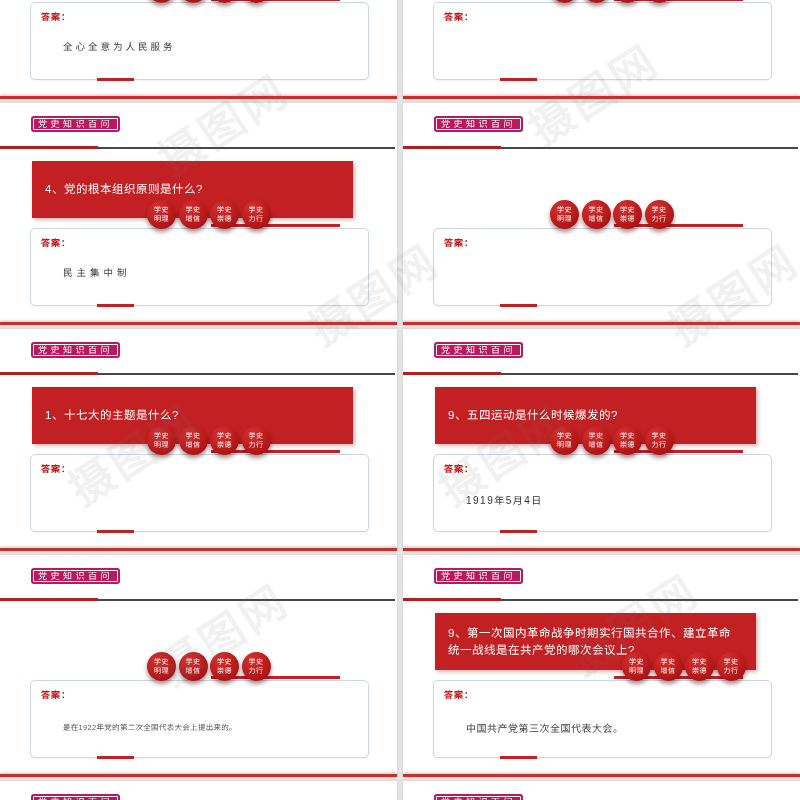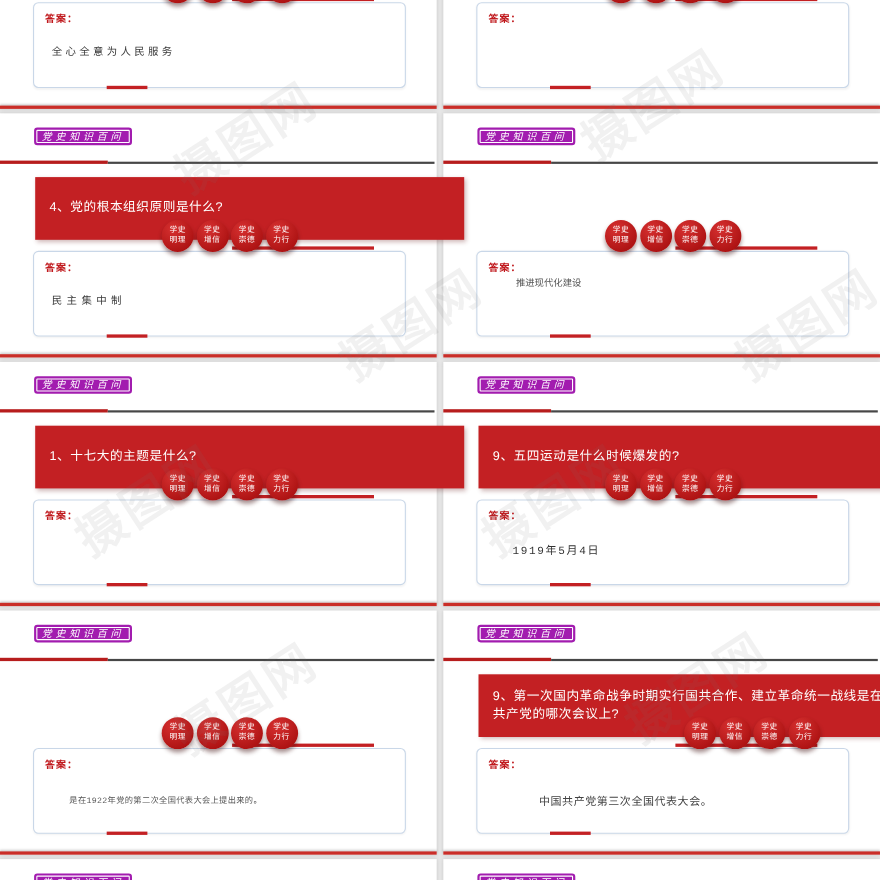--- a/index.html
+++ b/index.html
@@ -14,33 +14,33 @@
   .slide{
     position:absolute;width:397px;height:222px;background:#fff;
     box-shadow:0 0 3px rgba(0,0,0,.12);
   }
   .slide.col-l{left:0;}
   .slide.col-r{left:403px;}
 
   
   .hdr{
     position:absolute;left:31px;top:13px;height:16px;padding:0 7px;
-    background:#a21caf;border-radius:3px;display:flex;align-items:center;
-    outline:1px solid #ffffff;outline-offset:-3px;font-style:italic;
+    background:#be185d;border-radius:3px;display:flex;align-items:center;
+    outline:1px solid #ffffff;outline-offset:-3px;
   }
   .hdr-t{font-size:9px;color:#fff;letter-spacing:3.5px;line-height:16px;white-space:nowrap;}
 
   
   .rule{position:absolute;left:0;top:43px;width:100%;height:3px;display:flex;align-items:center;}
   .rr{width:98px;height:3px;background:#b71d1d;}
   .rd{flex:1;height:2px;background:#474747;margin-right:2px;}
 
   
   .banner{
-    position:absolute;left:32px;top:58px;width:390px;height:57px;background:#c32023;
+    position:absolute;left:32px;top:58px;width:321px;height:57px;background:#c32023;
     display:flex;align-items:center;z-index:2;
     box-shadow:2px 2px 4px rgba(100,20,20,.30);
   }
   .q{padding:0 15px 0 13px;font-size:11.5px;line-height:17px;color:#fff;letter-spacing:.5px;}
 
   
   .uline{position:absolute;left:211px;top:121px;width:129px;height:2.5px;background:#c32023;z-index:2;}
 
   
   .badges{position:absolute;top:97px;left:147px;display:flex;gap:2.5px;z-index:3;}
@@ -51,29 +51,28 @@
     box-shadow:0 3px 4px rgba(60,10,10,.45);
     color:#fff;display:flex;flex-direction:column;align-items:center;justify-content:center;
     font-size:7px;line-height:8.5px;letter-spacing:.5px;
   }
 
   
   .ansbox{
     position:absolute;left:30px;top:125px;width:337px;height:76px;background:#fff;
     border:1px solid #c9d7e8;border-radius:5px;z-index:1;
     box-shadow:0 1px 2px rgba(0,0,0,.05);
-    font-family:Liberation Mono, monospace;
   }
   .alabel{position:absolute;left:10px;top:7px;font-size:9px;font-weight:bold;color:#c0181c;letter-spacing:1px;}
   .minline{position:absolute;left:66px;bottom:-2px;width:37px;height:3px;background:#c32023;}
 
   .ans{position:absolute;color:#555;}
-  .a-sp   {left:16px;top:36px;font-size:9.5px;letter-spacing:3px;color:#3a3a3a;}
+  .a-sp   {left:32px;top:36px;font-size:9.5px;letter-spacing:3px;color:#3a3a3a;}
   .a-date {left:32px;top:37px;font-size:10px;letter-spacing:1.5px;color:#333;}
-  .a-one  {left:32px;top:39px;font-size:10px;letter-spacing:.5px;color:#444;margin-left:24px;}
+  .a-one  {left:32px;top:39px;font-size:10px;letter-spacing:.5px;color:#444;}
   .a-one-sm{left:32px;top:40px;font-size:7.5px;letter-spacing:.3px;color:#555;}
   .a-para {left:12px;top:24px;right:12px;font-size:8.5px;line-height:18px;text-indent:2em;color:#555;}
   .a-para-t{left:12px;top:16px;right:10px;font-size:8px;line-height:16.5px;text-indent:2em;color:#555;}
   .a-lines{left:35px;top:18px;font-size:8.5px;line-height:22px;color:#555;}
 
   
   .sbottom{
     position:absolute;left:0;bottom:0;width:100%;height:3px;background:#ca2e28;
     box-shadow:0 -1.5px 2px rgba(0,0,0,.18);
   }
@@ -182,21 +181,20 @@
           <span>崇德</span>
         </div>
       <div class="badge">
           <span>学史</span>
           <span>力行</span>
         </div>
     </div>
     <div class="ansbox">
       <div class="alabel">答案：</div>
       <div class="ans a-lines">
-        <div>推进现代化建设</div>
       </div>
       <div class="minline"></div>
     </div>
     <div class="sbottom"></div>
   </div>
 
   <div class="slide col-l" style="top:329px">
     <div class="hdr">
         <span class="hdr-t">党史知识百问</span>
       </div>

